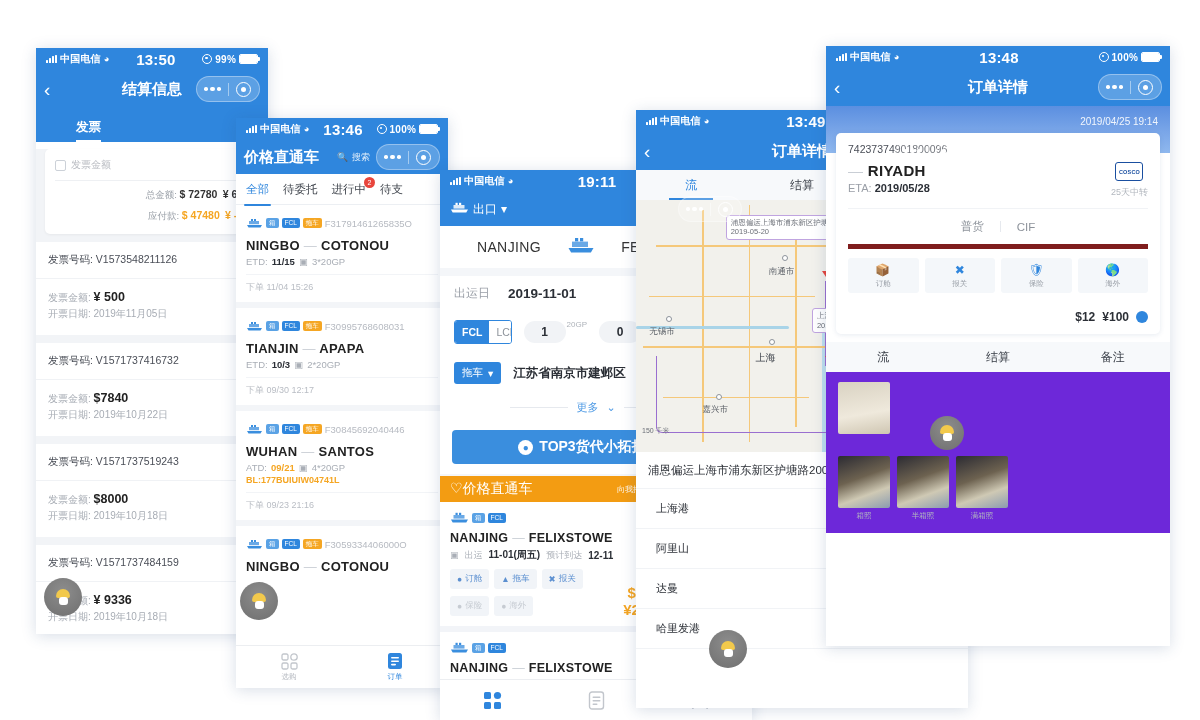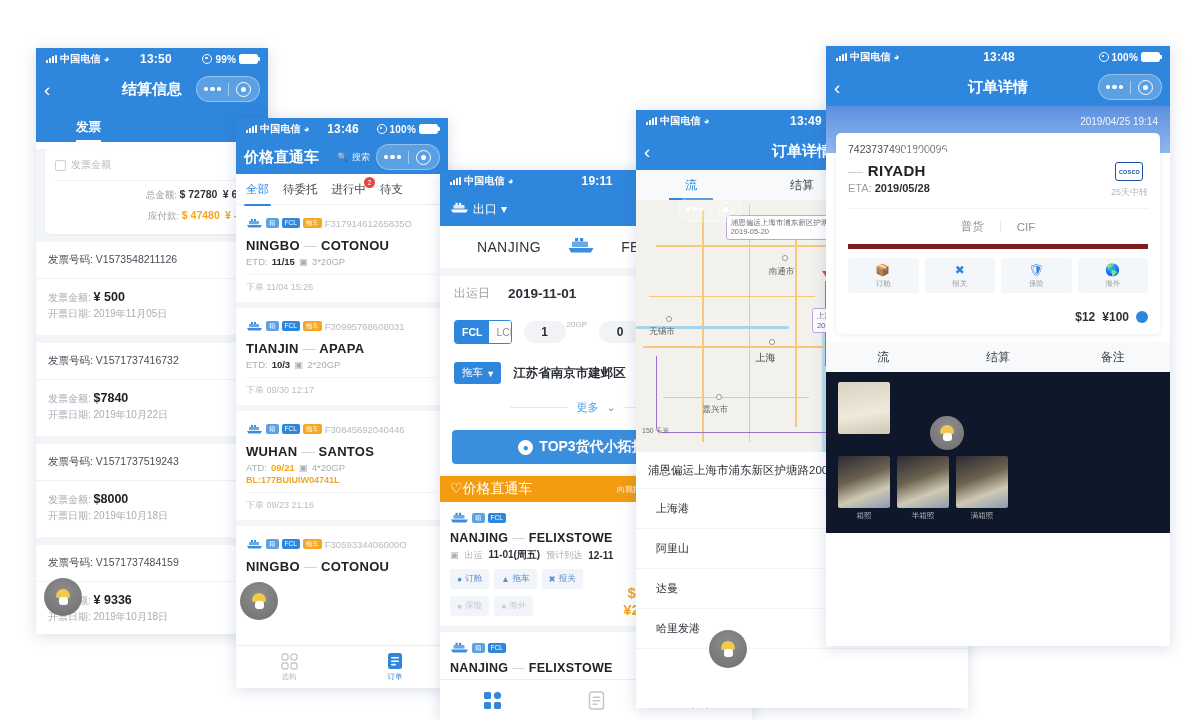--- a/index.html
+++ b/index.html
@@ -6,21 +6,21 @@
   body{width:1200px;height:720px;overflow:hidden;font-family:"Liberation Sans","DejaVu Sans",sans-serif;}
   #stage{position:relative;width:1200px;height:720px;background:#fff;}
 
   .phone{position:absolute;background:#fff;overflow:hidden;
          box-shadow:0 2px 14px rgba(40,70,120,.18);}
 
   
   .statusbar{height:22px;display:flex;align-items:center;justify-content:space-between;
              padding:0 10px;color:#fff;font-size:10px;font-weight:bold;letter-spacing:.2px;}
   .sb-left{display:flex;align-items:center;gap:3px;}
-  .sb-mid{font-size:12px;}
+  .sb-mid{font-size:15px;}
   .sb-right{display:flex;align-items:center;gap:3px;}
   .bars{display:inline-flex;align-items:flex-end;gap:1px;height:8px;}
   .bars i{display:block;width:2px;background:#fff;border-radius:.5px;}
   .bars i:nth-child(1){height:3px}.bars i:nth-child(2){height:5px}
   .bars i:nth-child(3){height:7px}.bars i:nth-child(4){height:8px}
   .wifi{font-size:9px;}
   .batt{display:inline-block;width:17px;height:8px;border:1px solid #fff;border-radius:2px;position:relative;}
   .batt:after{content:"";position:absolute;right:-3px;top:2px;width:2px;height:4px;background:#fff;border-radius:0 1px 1px 0;}
   .batt i{display:block;height:100%;background:#fff;border-radius:1px;}
   .batt.green i{background:#4cd964;}
@@ -185,21 +185,21 @@
   #p5 .kv{display:flex;align-items:center;justify-content:center;gap:16px;padding:10px 0;
           border-top:1px solid #f1f3f6;border-bottom:5px solid #7f1d1d;margin-top:9px;font-size:11.5px;color:#8d939b;}
   #p5 .kv .sep{width:1px;height:11px;background:#e6e9ee;}
   #p5 .icons5{display:flex;gap:6px;padding:9px 0 9px;}
   #p5 .ic{flex:1;background:#f4f7fa;border-radius:3px;padding:6px 0 4px;text-align:center;font-size:7.5px;color:#9aa0a8;}
   #p5 .ic .g{font-size:12px;color:#2f86dd;display:block;line-height:1.1;margin-bottom:2px;}
   #p5 .amount{display:flex;align-items:center;justify-content:flex-end;gap:7px;padding:8px 0 10px;font-size:12px;color:#2b2f36;font-weight:bold;}
   #p5 .amount .bd{width:12px;height:12px;border-radius:50%;background:#2f86dd;}
   #p5 .tabs5{height:30px;background:#f7f9fb;display:flex;align-items:center;margin-top:8px;}
   #p5 .t5{flex:1;text-align:center;font-size:12px;color:#3b4049;}
-  #p5 .photos{background:#0f172a;padding:10px 12px 12px;font-family:Liberation Mono, monospace;}
+  #p5 .photos{background:#6d28d9;padding:10px 12px 12px;font-family:Liberation Mono, monospace;}
   #p5 .ph-row{display:flex;gap:7px;}
   #p5 .thumb{width:52px;}
   #p5 .thumb .im{width:52px;height:52px;border-radius:2px;
       background:linear-gradient(160deg,#2b2b33 0%,#6d6250 42%,#cfc9b4 70%,#8a9bb0 100%);}
   #p5 .thumb .cap{font-size:7.5px;color:#b3b8bf;text-align:center;margin-top:3px;}
   #p5 .ph-single{margin-bottom:22px;}
 
   
   .avatar{position:absolute;width:38px;height:38px;border-radius:50%;
           background:radial-gradient(circle at 50% 35%,#8d8d8d,#6f6f6f);display:flex;flex-direction:column;

